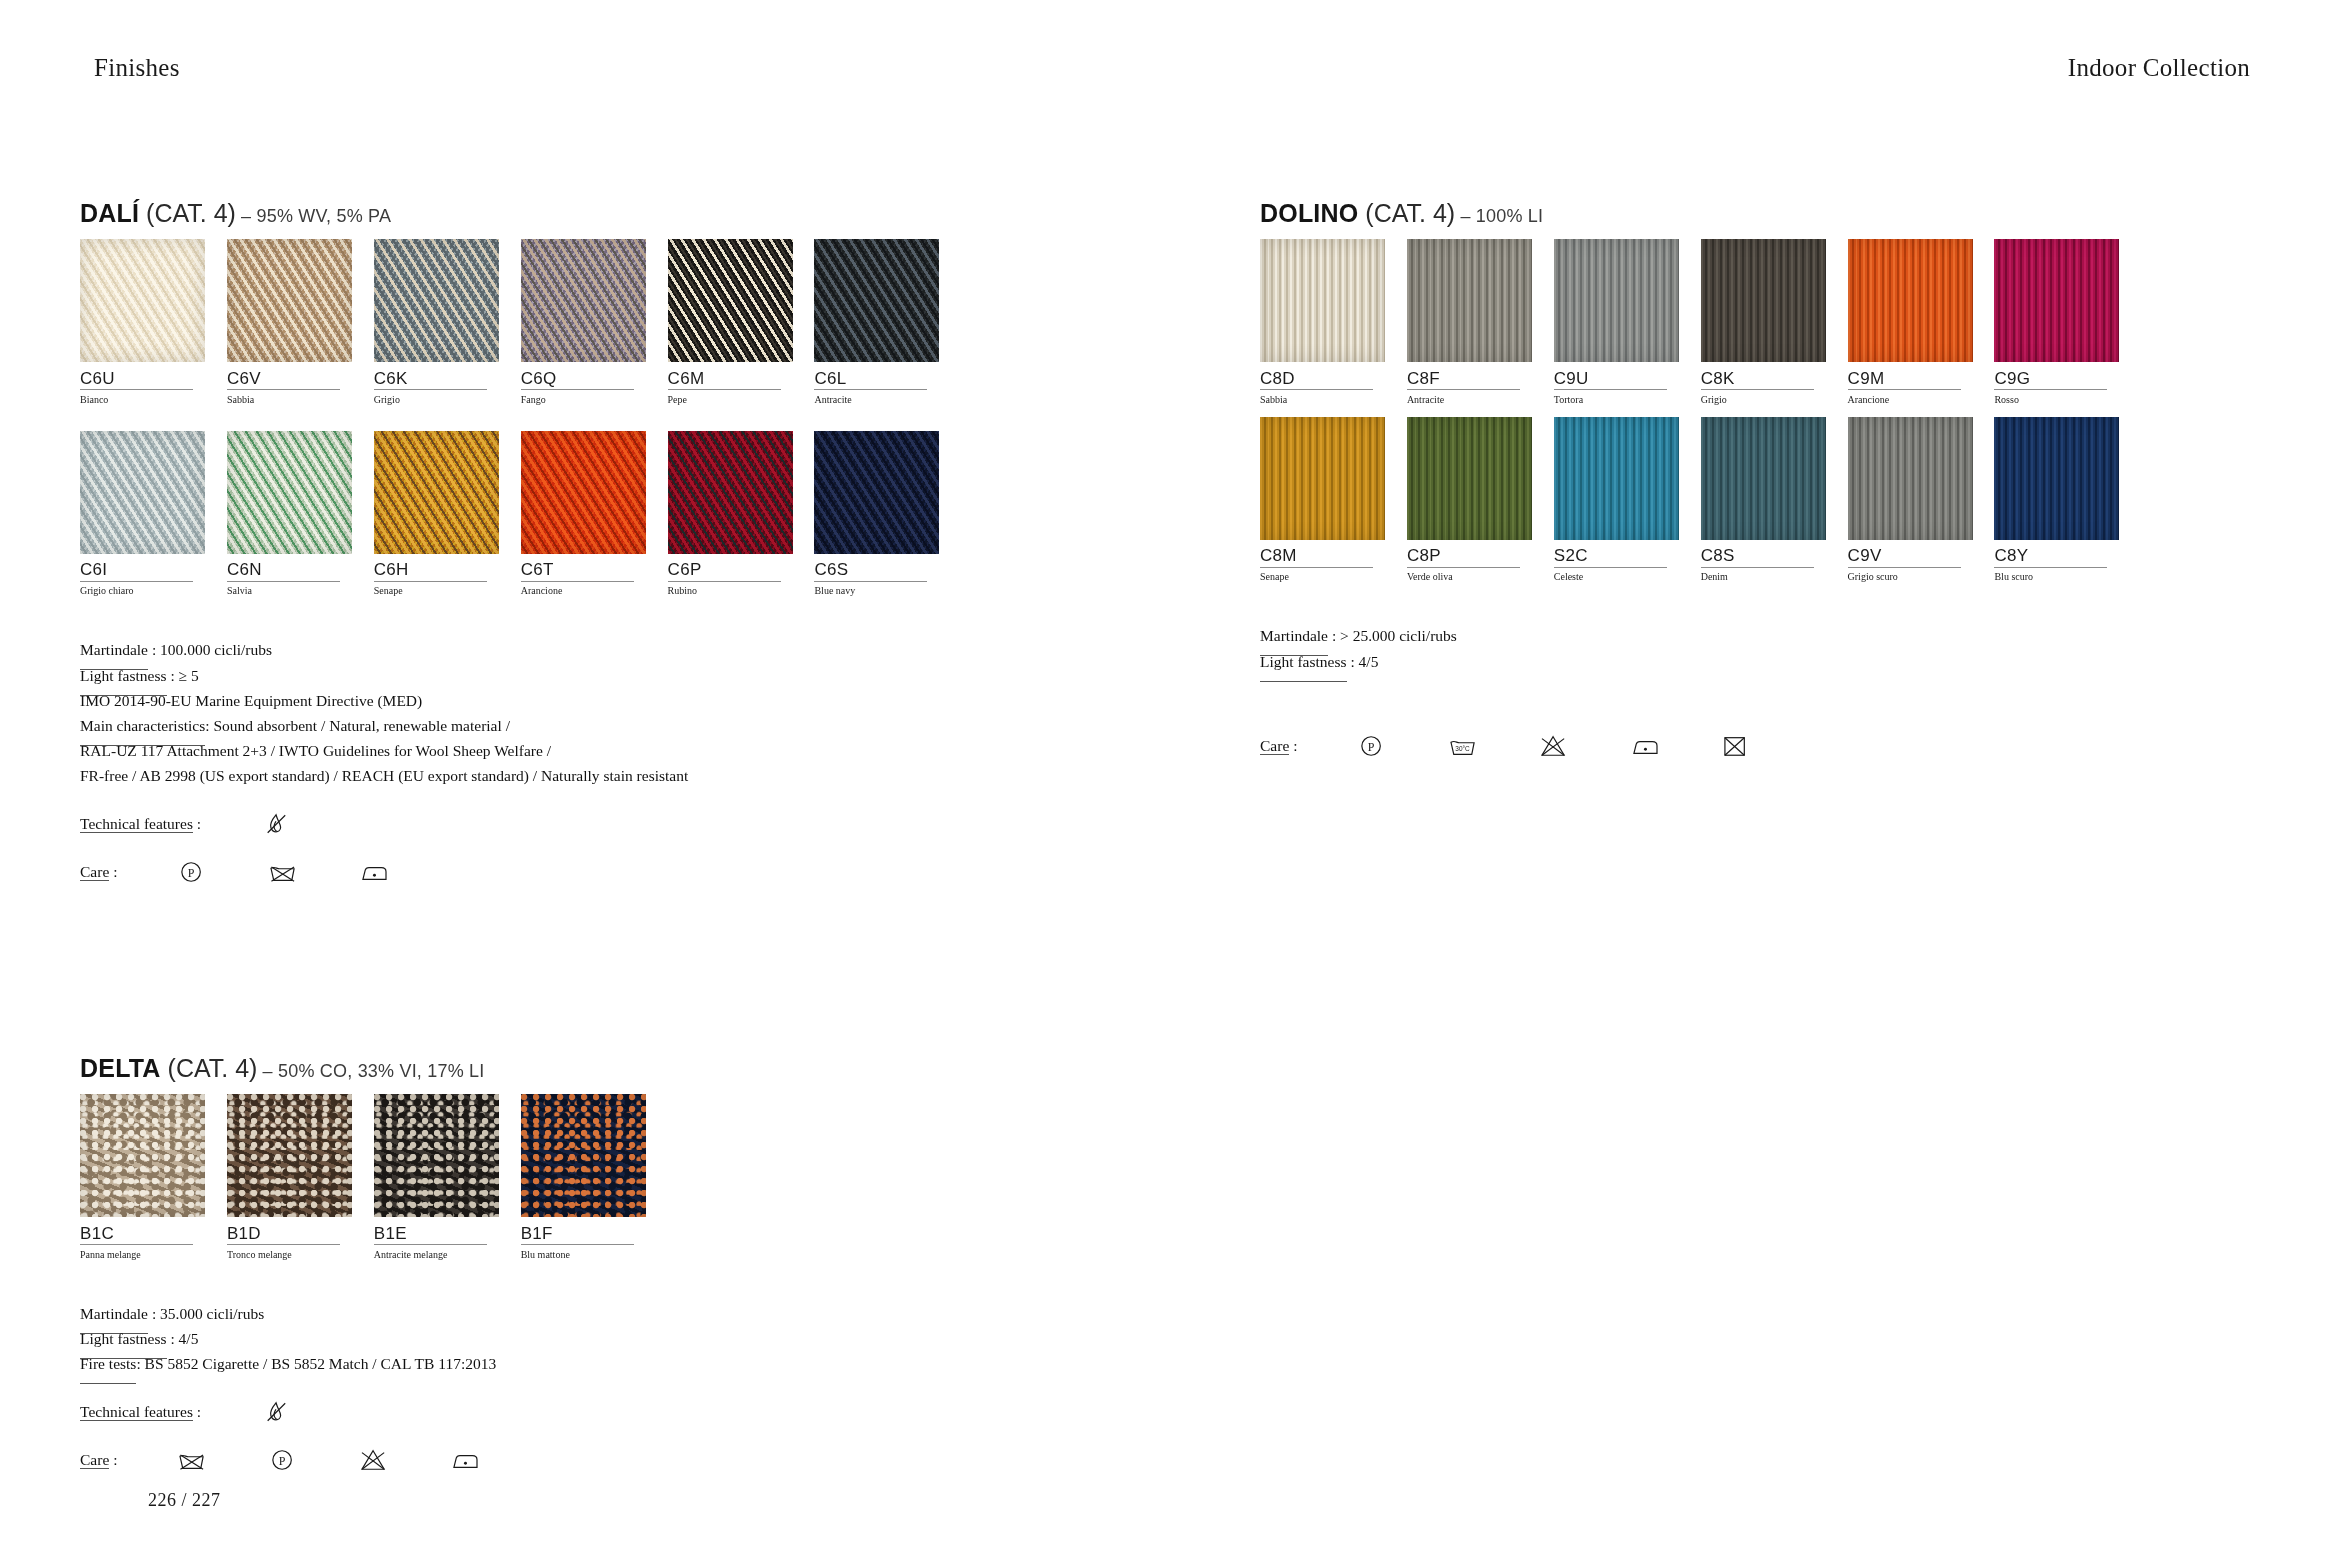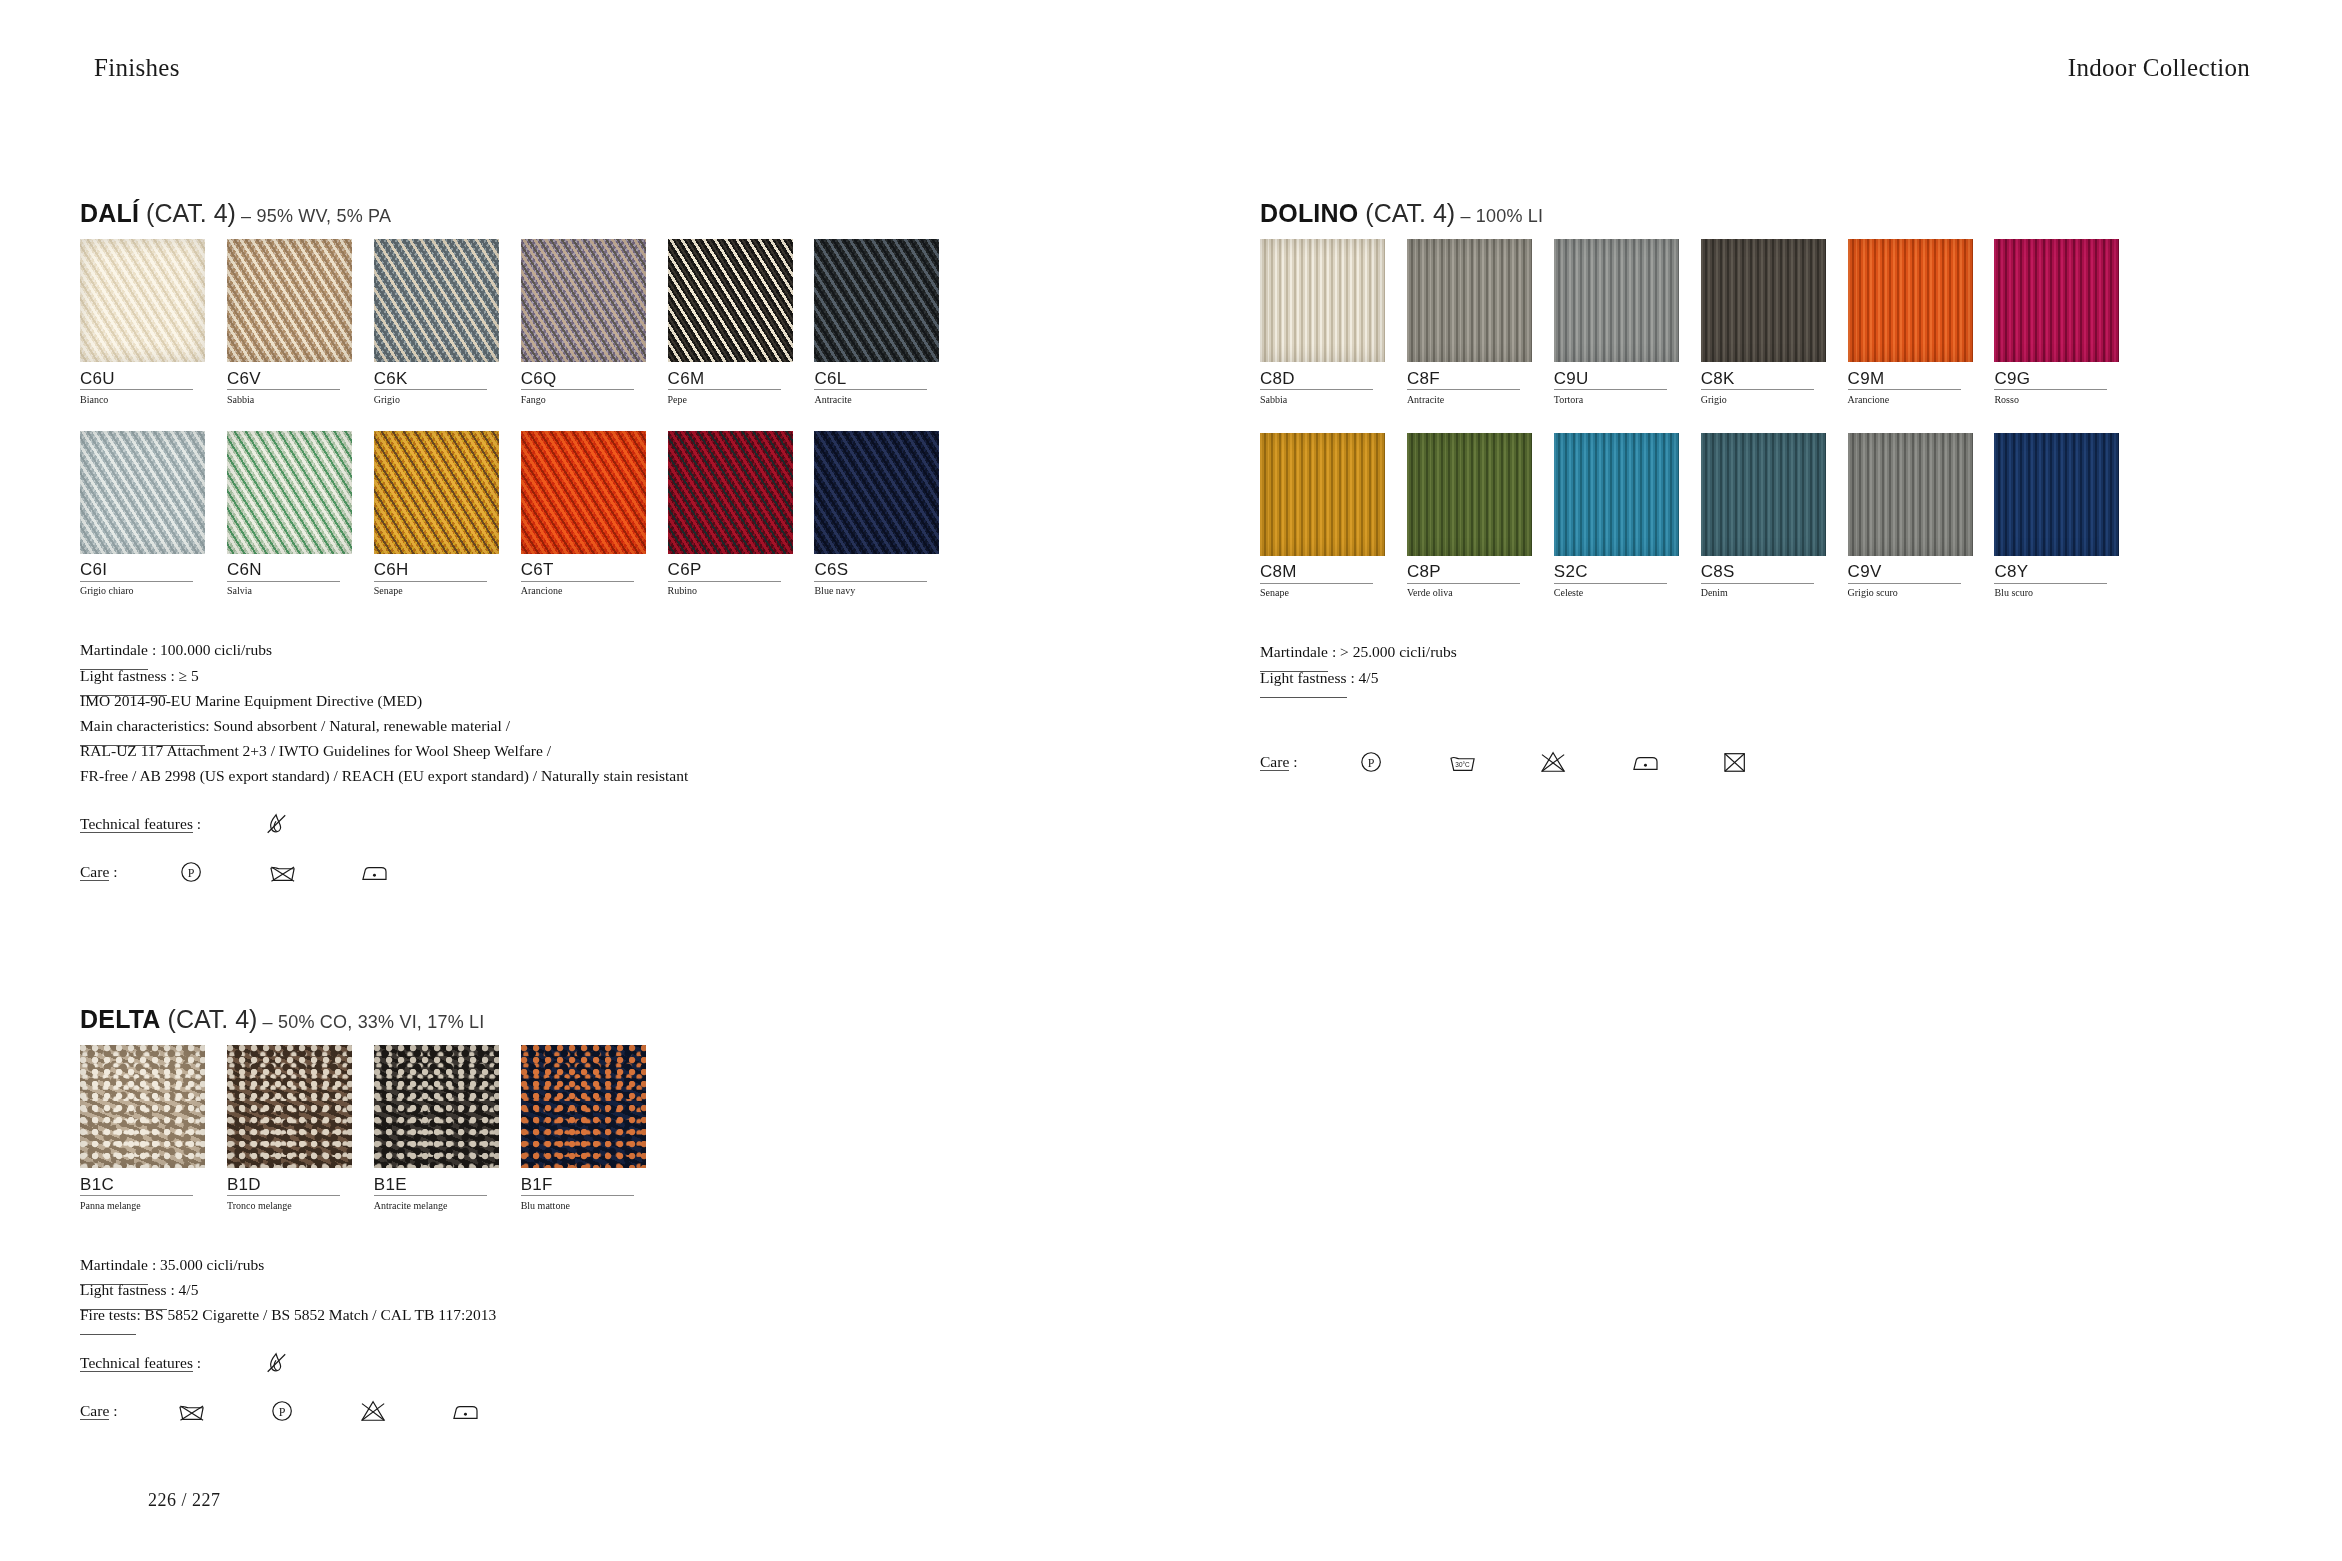--- a/index.html
+++ b/index.html
@@ -16,21 +16,21 @@
     position:absolute;top:54px;
     font-family:"Liberation Serif", serif;
     font-size:25px;color:#1a1a1a;letter-spacing:0.3px;
   }
   .runhead.left{left:94px;}
   .runhead.right{right:92px;}
 
   
   .col-left{position:absolute;left:80px;top:201px;width:1031px;}
   .col-right{position:absolute;left:1260px;top:201px;width:1031px;}
-  .col-left-2{position:absolute;left:80px;top:1007px;width:1031px;}
+  .col-left-2{position:absolute;left:80px;top:1056px;width:1031px;}
 
   
   .fam-title{
     font-family:"Liberation Sans", sans-serif;
     color:#141414;white-space:nowrap;margin-bottom:13px;
     line-height:1;
   }
   .fam-title .nm{font-size:25px;font-weight:700;letter-spacing:0.2px;}
   .fam-title .cat{font-size:25px;font-weight:400;color:#2a2a2a;}
   .fam-title .comp{font-size:18px;font-weight:400;color:#3c3c3c;letter-spacing:0.2px;}
@@ -230,21 +230,21 @@
           <div class="sw-rule"></div>
           <div class="sw-name">Arancione</div>
         </div>
         <div class="sw-cell">
           <div class="sw" style="background: repeating-linear-gradient(90deg, rgb(192, 26, 92) 0px, rgb(192, 26, 92) 1.9px, rgb(168, 16, 74) 1.9px, rgb(168, 16, 74) 3.7px, rgb(124, 9, 52) 3.7px, rgb(124, 9, 52) 5.6px, rgb(168, 16, 74) 5.6px, rgb(168, 16, 74) 7.5px), repeating-linear-gradient(0deg, rgba(255, 255, 255, 0.3) 0px, rgba(255, 255, 255, 0.3) 1.9px, rgba(0, 0, 0, 0.16) 1.9px, rgba(0, 0, 0, 0.16) 3.7px, rgba(255, 255, 255, 0.12) 3.7px, rgba(255, 255, 255, 0.12) 5.6px, rgba(0, 0, 0, 0.08) 5.6px, rgba(0, 0, 0, 0.08) 7.5px), rgb(168, 16, 74); background-blend-mode: normal, overlay, normal; box-shadow: rgba(0, 0, 0, 0.14) 0px 0px 20.6px inset;"></div>
           <div class="sw-code">C9G</div>
           <div class="sw-rule"></div>
           <div class="sw-name">Rosso</div>
         </div>
       </div>
-      <div class="sw-row" style="margin-top: 28px; align-items: center;">
+      <div class="sw-row" style="margin-top: 12px; align-items: center;">
         <div class="sw-cell">
           <div class="sw" style="background: repeating-linear-gradient(90deg, rgb(215, 156, 40) 0px, rgb(215, 156, 40) 1.9px, rgb(194, 138, 27) 1.9px, rgb(194, 138, 27) 3.7px, rgb(154, 108, 17) 3.7px, rgb(154, 108, 17) 5.6px, rgb(194, 138, 27) 5.6px, rgb(194, 138, 27) 7.5px), repeating-linear-gradient(0deg, rgba(255, 255, 255, 0.3) 0px, rgba(255, 255, 255, 0.3) 1.9px, rgba(0, 0, 0, 0.16) 1.9px, rgba(0, 0, 0, 0.16) 3.7px, rgba(255, 255, 255, 0.12) 3.7px, rgba(255, 255, 255, 0.12) 5.6px, rgba(0, 0, 0, 0.08) 5.6px, rgba(0, 0, 0, 0.08) 7.5px), rgb(194, 138, 27); background-blend-mode: normal, overlay, normal; box-shadow: rgba(0, 0, 0, 0.14) 0px 0px 20.6px inset;"></div>
           <div class="sw-code">C8M</div>
           <div class="sw-rule"></div>
           <div class="sw-name">Senape</div>
         </div>
         <div class="sw-cell">
           <div class="sw" style="background: repeating-linear-gradient(90deg, rgb(102, 121, 60) 0px, rgb(102, 121, 60) 1.9px, rgb(83, 102, 47) 1.9px, rgb(83, 102, 47) 3.7px, rgb(60, 76, 33) 3.7px, rgb(60, 76, 33) 5.6px, rgb(83, 102, 47) 5.6px, rgb(83, 102, 47) 7.5px), repeating-linear-gradient(0deg, rgba(255, 255, 255, 0.3) 0px, rgba(255, 255, 255, 0.3) 1.9px, rgba(0, 0, 0, 0.16) 1.9px, rgba(0, 0, 0, 0.16) 3.7px, rgba(255, 255, 255, 0.12) 3.7px, rgba(255, 255, 255, 0.12) 5.6px, rgba(0, 0, 0, 0.08) 5.6px, rgba(0, 0, 0, 0.08) 7.5px), rgb(83, 102, 47); background-blend-mode: normal, overlay, normal; box-shadow: rgba(0, 0, 0, 0.14) 0px 0px 20.6px inset;"></div>
           <div class="sw-code">C8P</div>
           <div class="sw-rule"></div>

